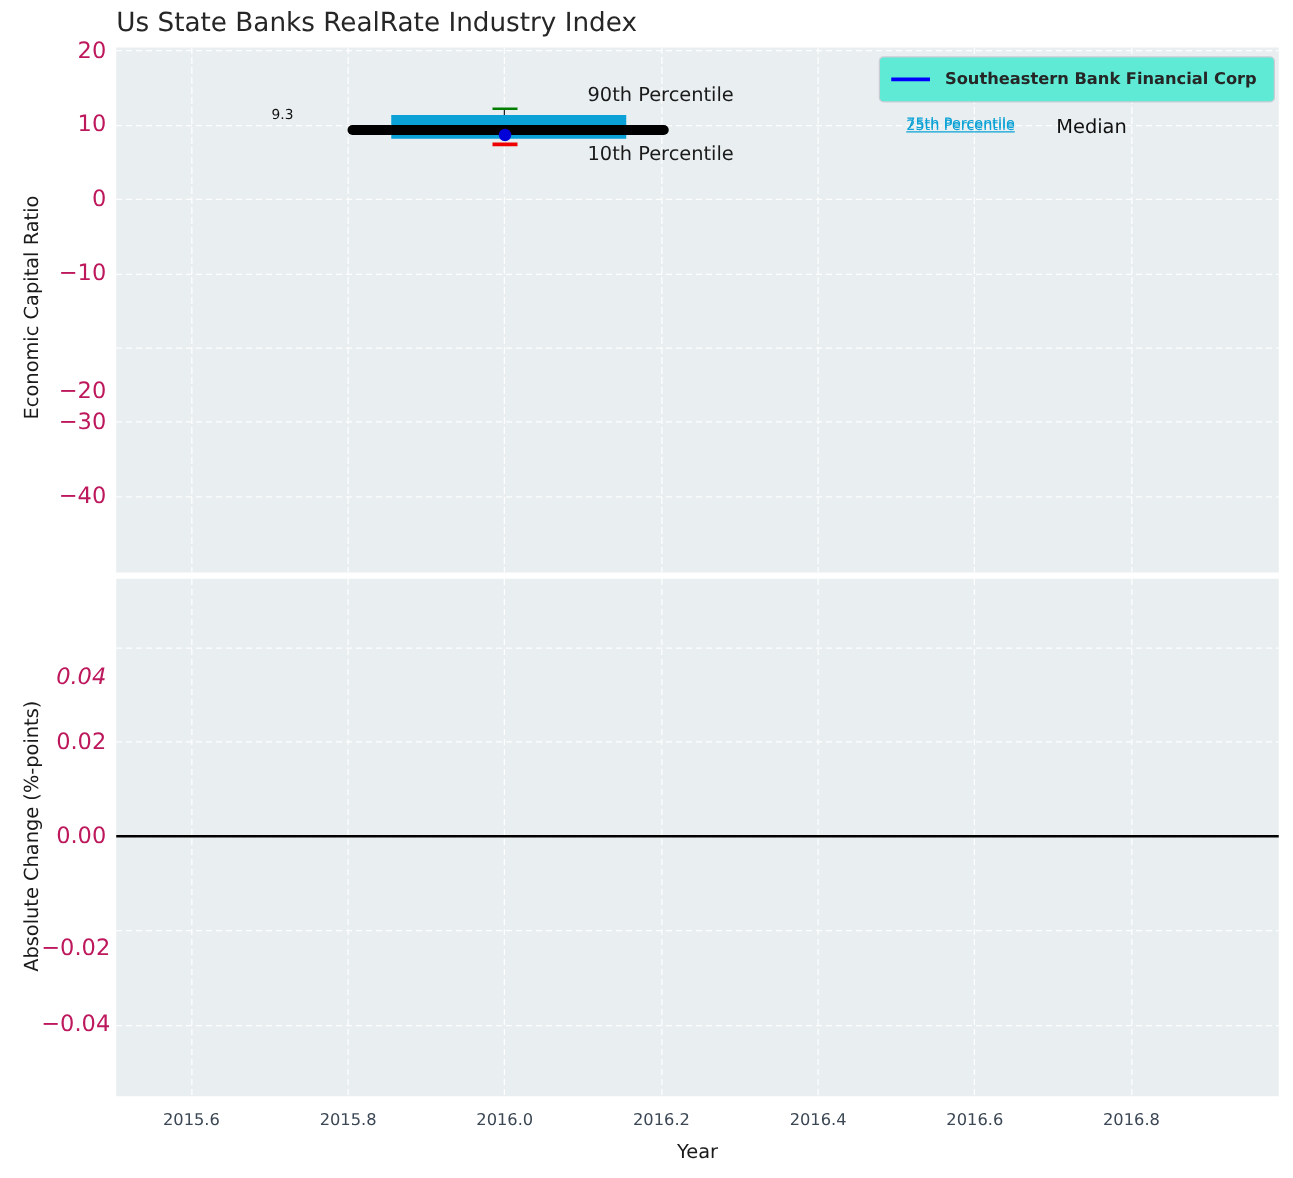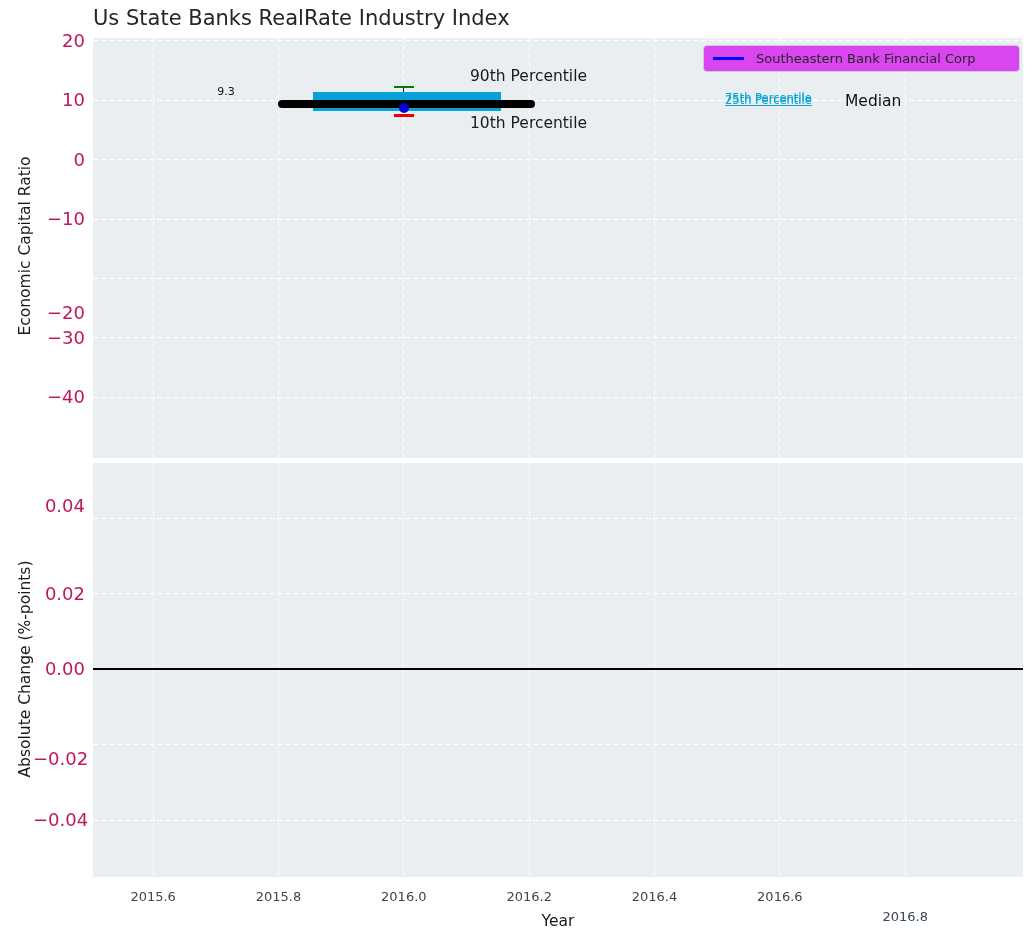--- a/index.html
+++ b/index.html
@@ -16,23 +16,23 @@
   .tick-y{position:absolute;width:52px;text-align:right;font-size:18px;color:#be185d;
           transform:translateY(-50%);line-height:1;}
   .tick-x{position:absolute;font-size:13px;color:#3b4754;transform:translateX(-50%);line-height:1;}
   .chart-title{position:absolute;left:93px;top:6px;width:930px;text-align:left;
                font-size:21px;color:#262626;}
   .axis-label{position:absolute;font-size:15.5px;color:#1a1a1a;white-space:nowrap;}
   .ylab{transform:translate(-50%,-50%) rotate(-90deg);}
   #ylab-top{left:25px;top:246px;}
   #ylab-bottom{left:25px;top:669px;}
   #xlab{left:558px;top:912px;transform:translateX(-50%);}
-  .legend{position:absolute;left:703px;top:45px;width:317px;height:27px;
-          background:#d946ef;border:1px solid #cbcbd6;border-radius:4px;
-          display:flex;align-items:center;padding-left:9px;box-sizing:border-box;}
+  .legend{position:absolute;left:703px;top:45px;width:317px;height:37px;
+          background:#5eead4;border:1px solid #cbcbd6;border-radius:4px;
+          display:flex;align-items:center;padding-left:9px;box-sizing:border-box;font-weight:bold;}
   .legend-line{display:inline-block;width:31px;height:2.5px;background:#0000ff;margin-right:12px;}
   .legend-text{font-size:13px;color:#262626;white-space:nowrap;}
   .ann{position:absolute;white-space:nowrap;line-height:1.2;}
   #ann-p90{left:470px;top:67px;font-size:15.5px;color:#1a1a1a;}
   #ann-p10{left:470px;top:114px;font-size:15.5px;color:#1a1a1a;}
   #ann-median{left:845px;top:92px;font-size:15.5px;color:#111111;}
   #ann-p75{left:725px;top:92px;font-size:11.5px;color:#0aa2d6;}
   #ann-p25{left:725px;top:94px;font-size:11.5px;color:#0aa2d6;}
   #ann-93{left:208px;top:85px;width:36px;text-align:center;font-size:11px;color:#111111;}
 </style>
@@ -95,25 +95,25 @@
   <div class="axis-label ylab" id="ylab-top">Economic Capital Ratio</div>
   <div class="axis-label ylab" id="ylab-bottom">Absolute Change (%-points)</div>
   <div class="axis-label" id="xlab">Year</div>
 <div class="tick-y" style="left: 33px; top: 40.6752px;">20</div>
     <div class="tick-y" style="left: 33px; top: 100.123px;">10</div>
     <div class="tick-y" style="left: 33px; top: 159.571px;">0</div>
     <div class="tick-y" style="left: 33px; top: 219.019px;">−10</div>
     <div class="tick-y" style="left: 33px; top: 278.467px; margin-top: 35px;">−20</div>
     <div class="tick-y" style="left: 33px; top: 337.915px;">−30</div>
     <div class="tick-y" style="left: 33px; top: 397.363px;">−40</div>
-    <div class="tick-y" style="left: 33px; top: 506px;">0.04</div>
+    <div class="tick-y" style="left: 33px; top: 542px; font-style: italic;">0.04</div>
     <div class="tick-y" style="left: 33px; top: 593.578px;">0.02</div>
     <div class="tick-y" style="left: 33px; top: 669.057px;">0.00</div>
     <div class="tick-y" style="left: 33px; top: 727px; margin-top: 32px;">−0.02</div>
     <div class="tick-y" style="left: 33px; top: 820.014px;">−0.04</div>
     <div class="tick-x" style="left: 153.162px; top: 890px;">2015.6</div>
     <div class="tick-x" style="left: 278.499px; top: 890px;">2015.8</div>
     <div class="tick-x" style="left: 403.836px; top: 890px;">2016.0</div>
     <div class="tick-x" style="left: 529.173px; top: 890px;">2016.2</div>
     <div class="tick-x" style="left: 654.509px; top: 890px; text-align: center;">2016.4</div>
     <div class="tick-x" style="left: 779.846px; top: 890px;">2016.6</div>
-    <div class="tick-x" style="left: 905.183px; top: 890px; margin-top: 20px;">2016.8</div>
+    <div class="tick-x" style="left: 905.183px; top: 890px;">2016.8</div>
   </div>
 
 </body></html>

